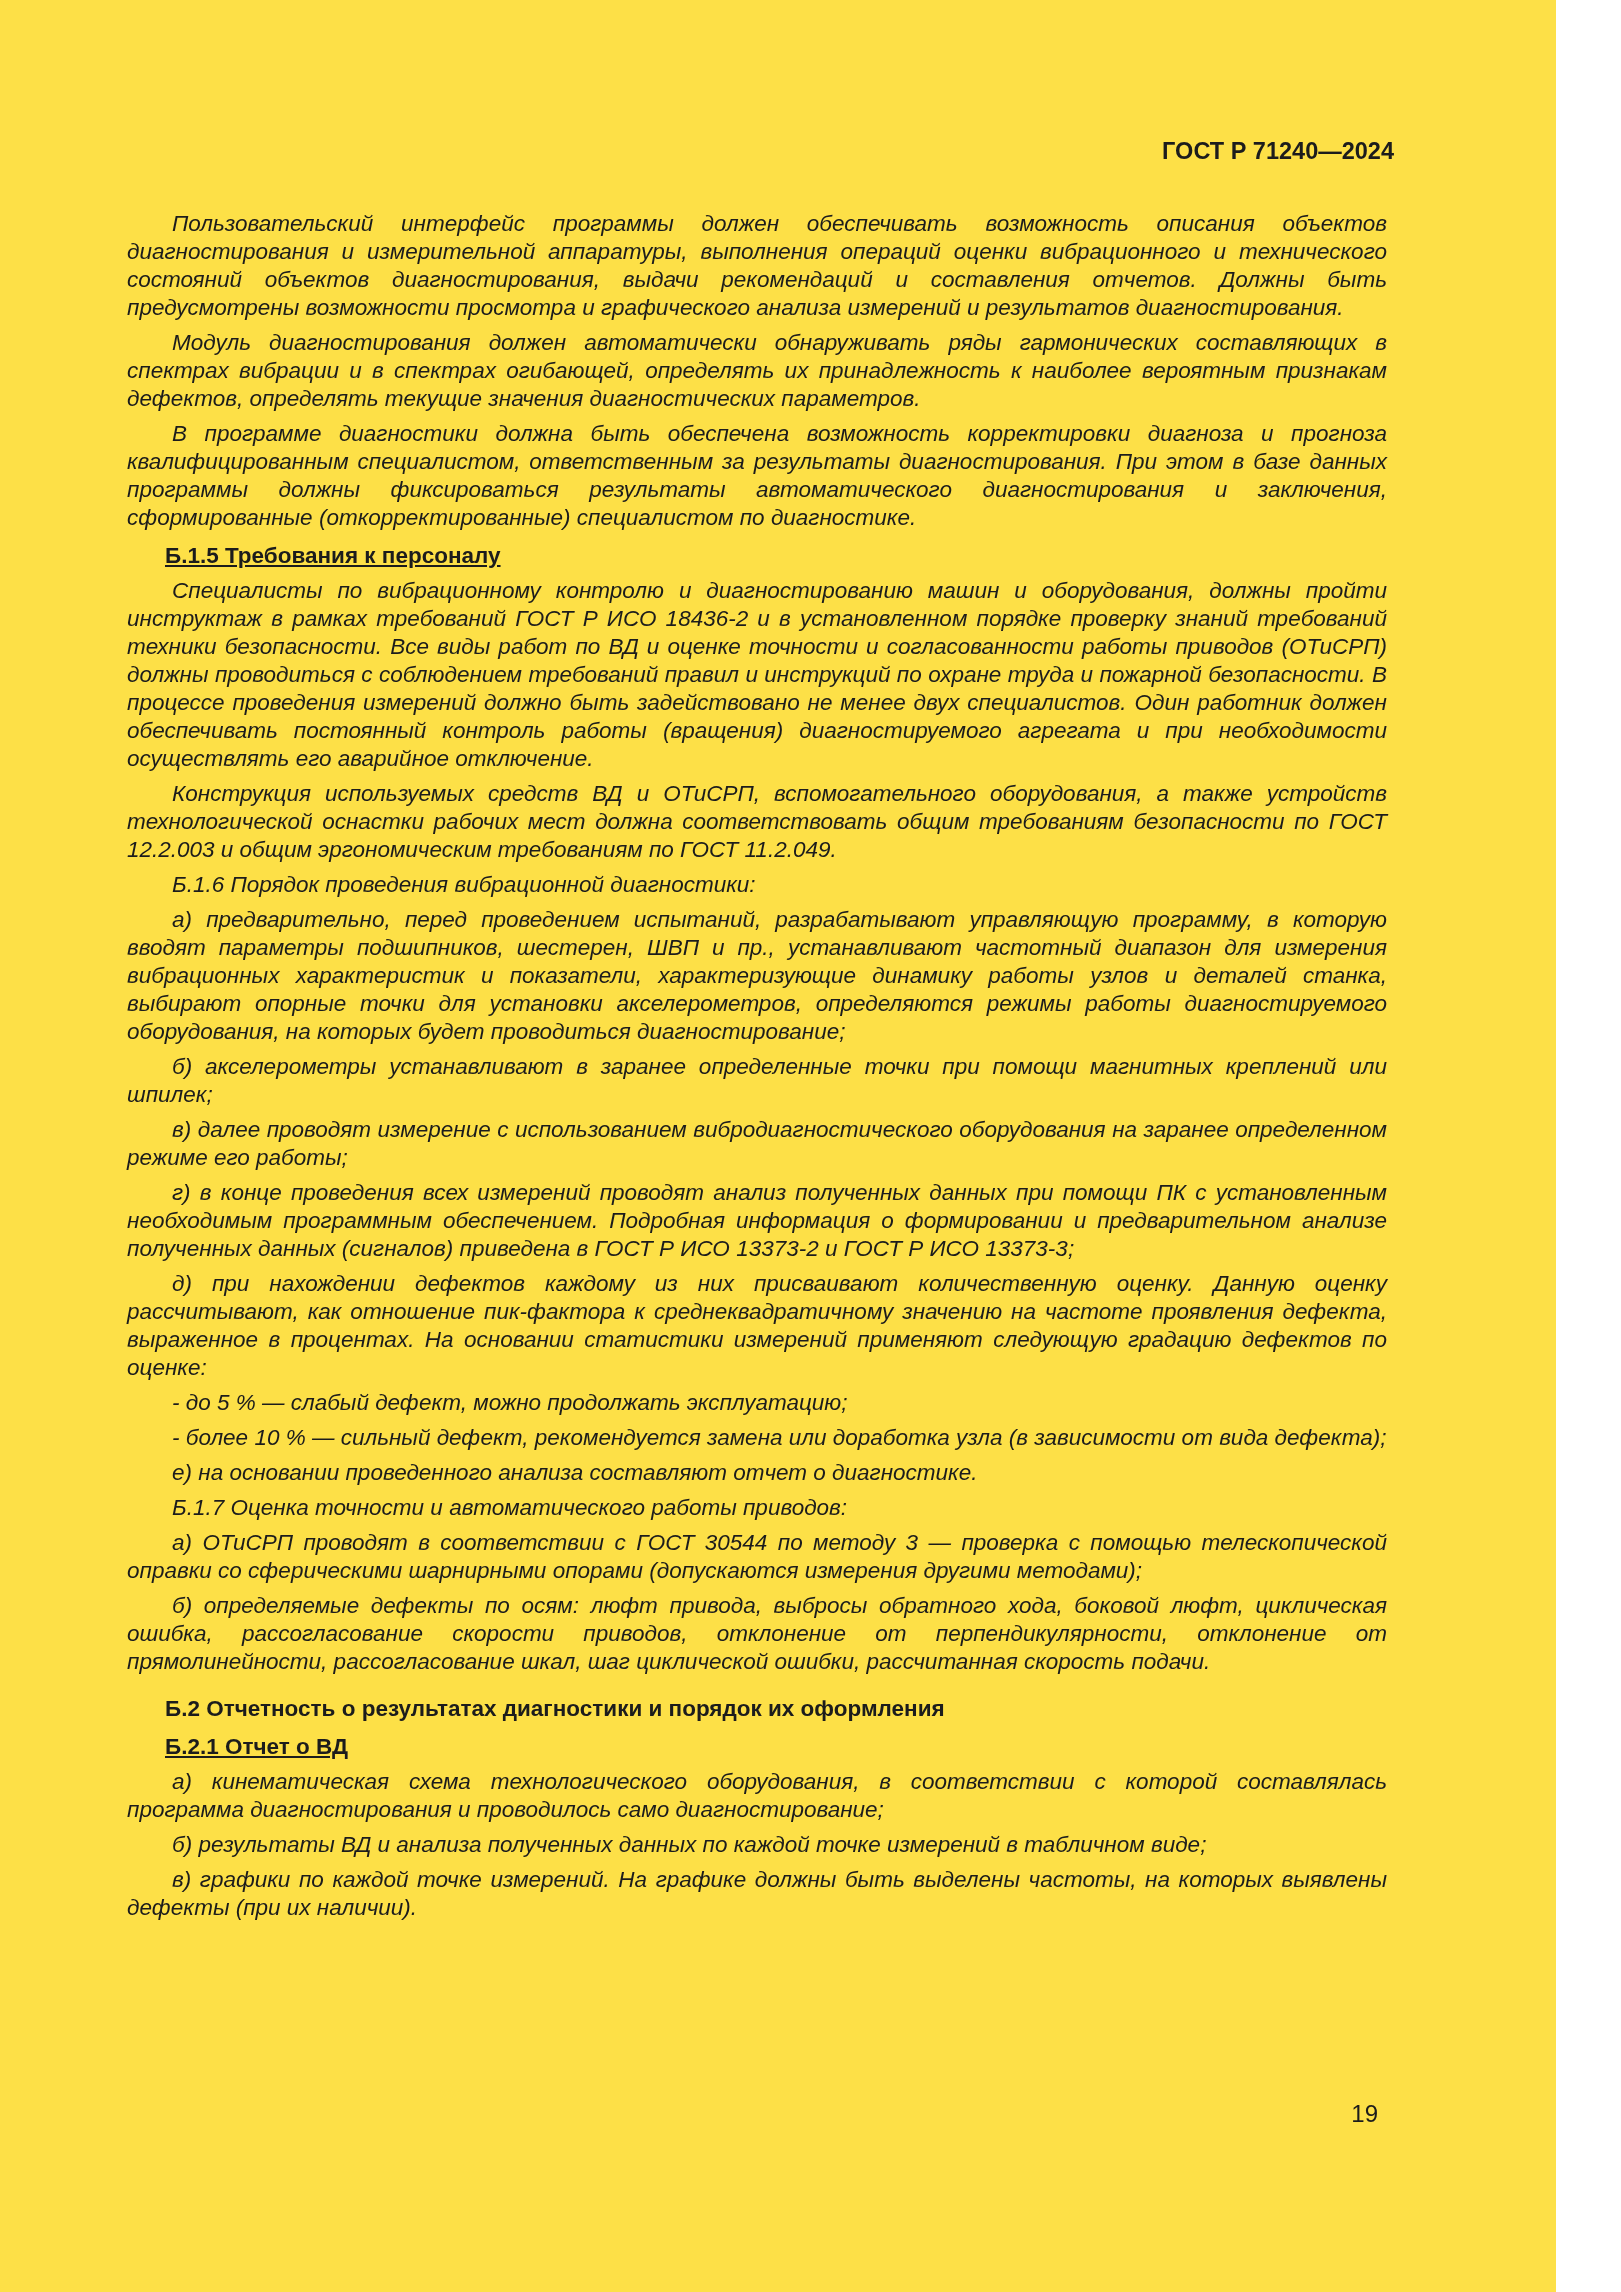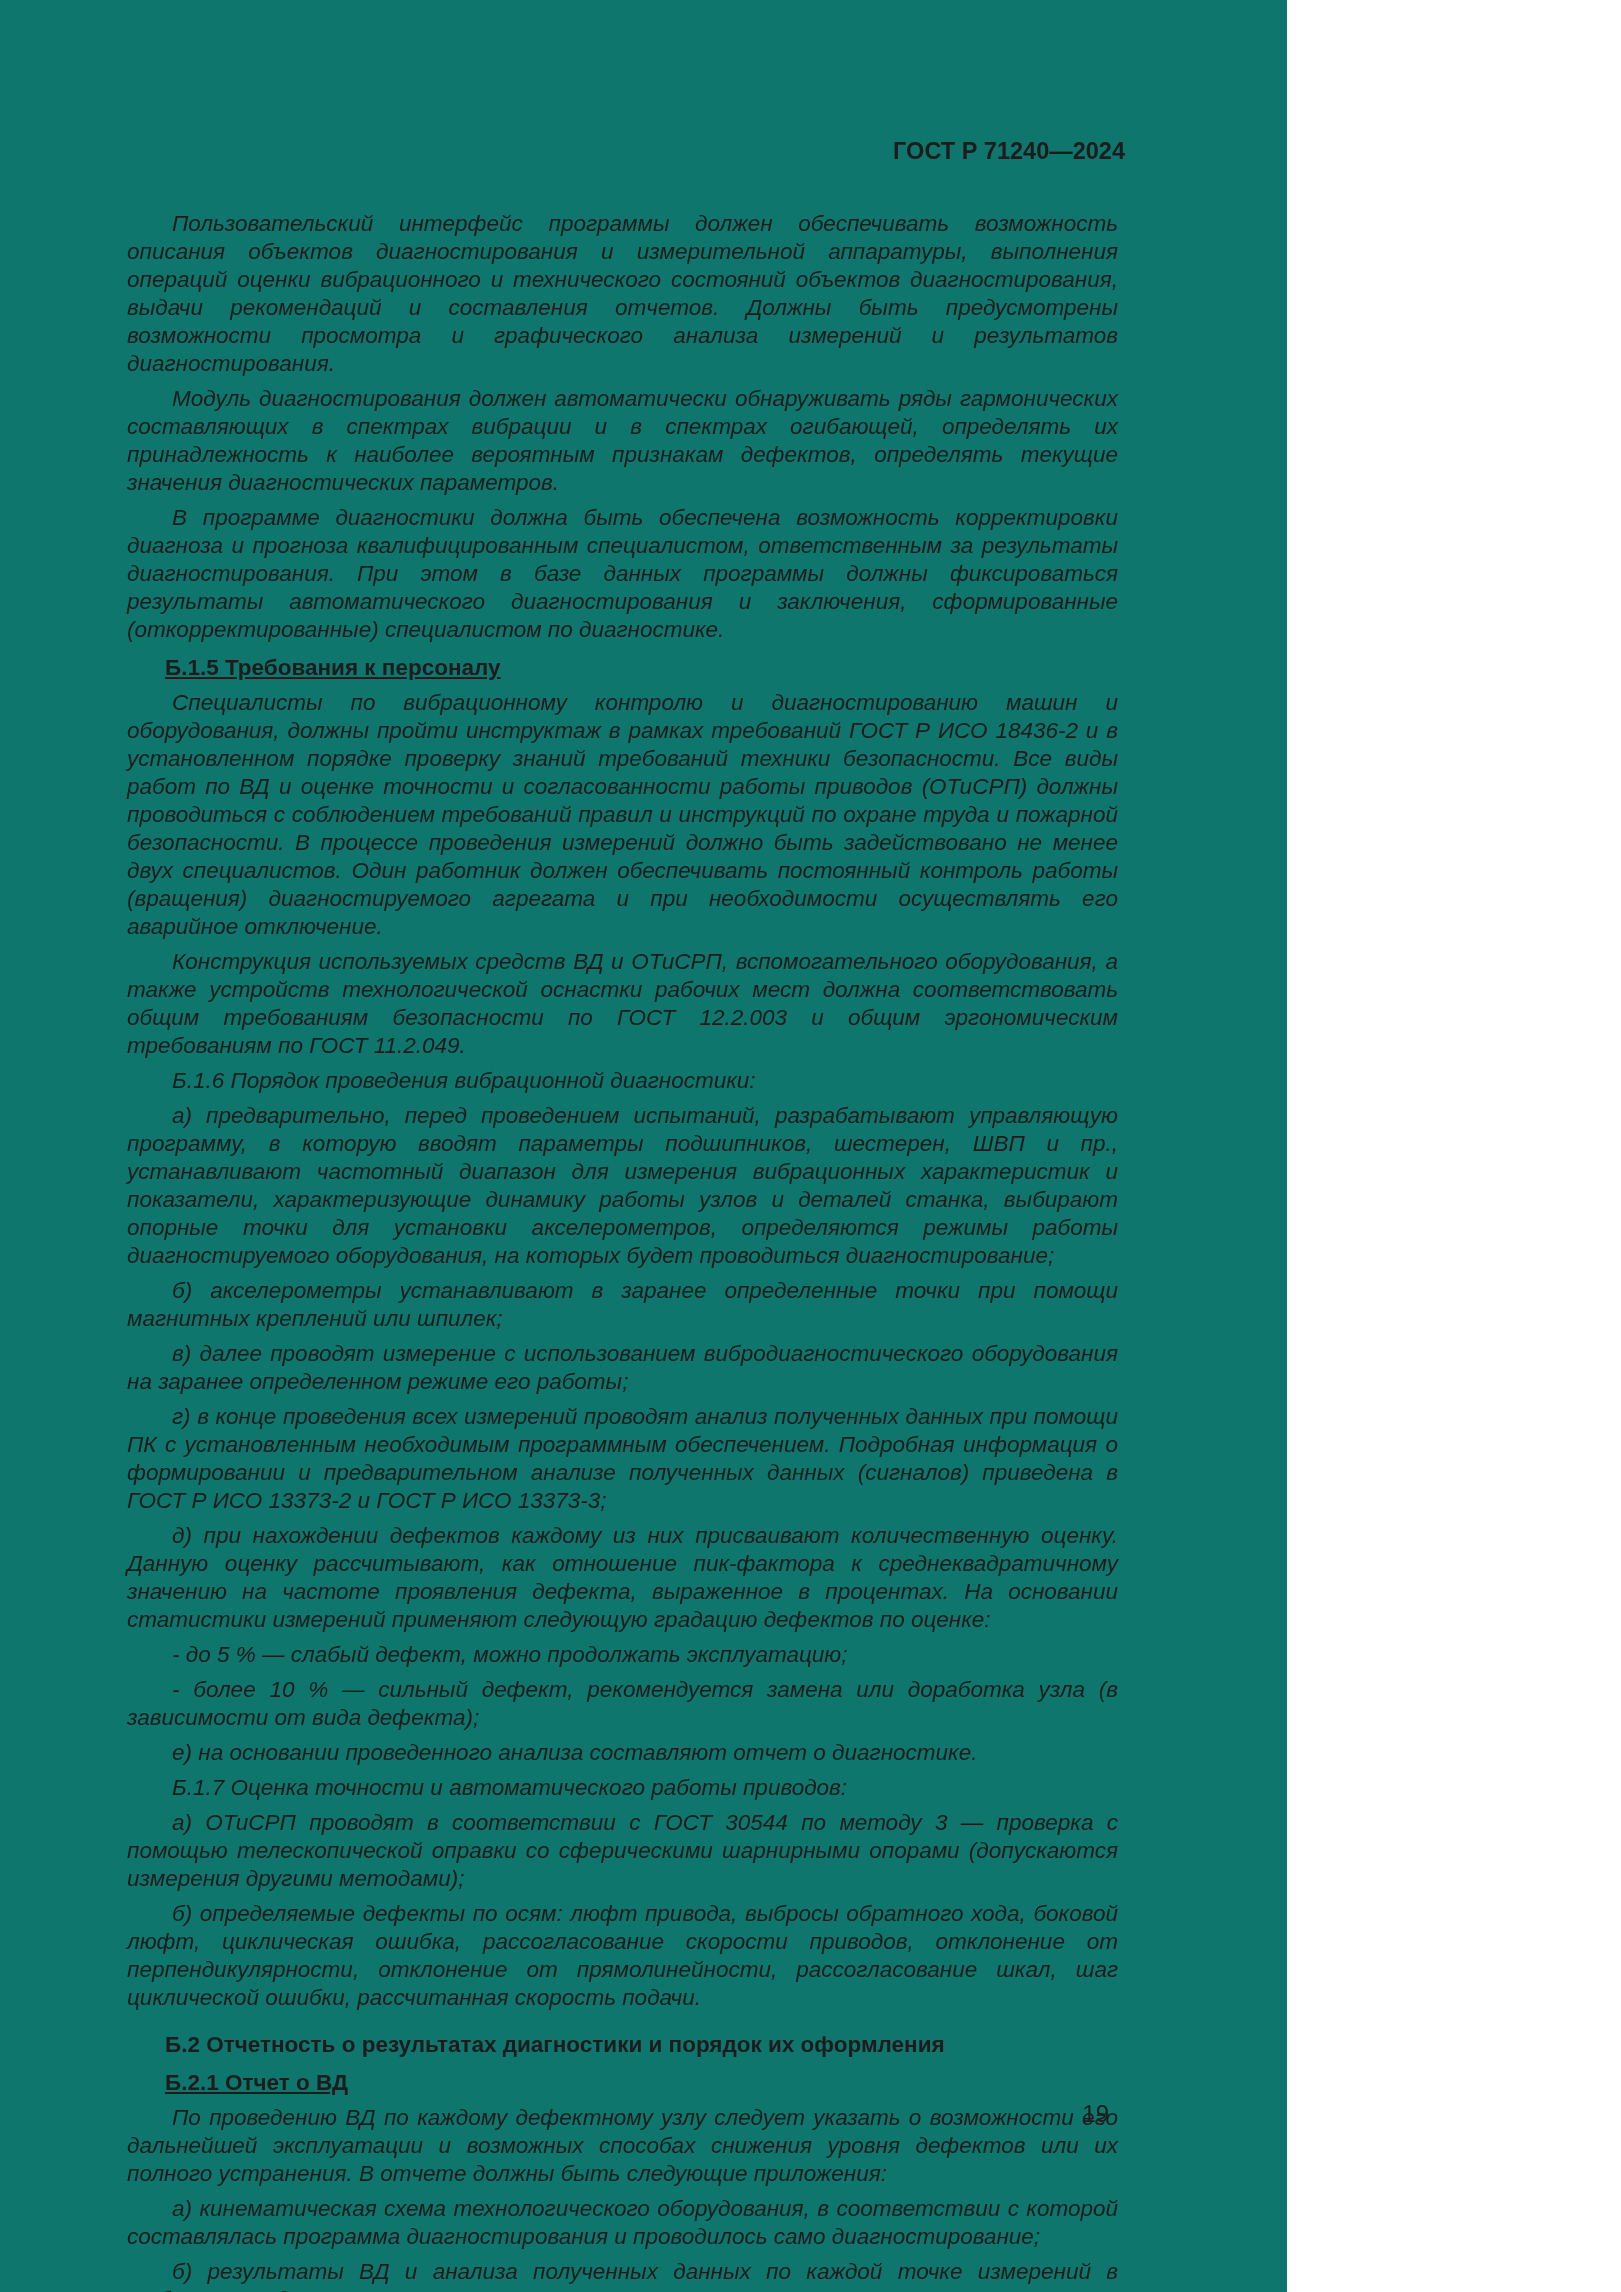--- a/index.html
+++ b/index.html
@@ -2,23 +2,23 @@
 <html><head>
 <meta charset="utf-8">
 <style>
   html, body {
     margin: 0;
     padding: 0;
     background: #ffffff;
   }
   .page {
     position: relative;
-    width: 1287px;
+    width: 1556px;
     height: 2293px;
-    background: #0f766e;
+    background: #fde047;
     box-sizing: border-box;
     padding: 137px 162px 0 120px;
     font-family: "Liberation Sans", sans-serif;
     font-size: 22.5px;
     line-height: 28px;
     color: #1c1c1c;
     overflow: hidden;
   }
   .doc-header {
     text-align: right;
@@ -69,21 +69,20 @@
     <p class="para">г) в конце проведения всех измерений проводят анализ полученных данных при помощи ПК с установленным необходимым программным обеспечением. Подробная информация о формировании и предварительном анализе полученных данных (сигналов) приведена в ГОСТ Р ИСО 13373-2 и ГОСТ Р ИСО 13373-3;</p>
     <p class="para">д) при нахождении дефектов каждому из них присваивают количественную оценку. Данную оценку рассчитывают, как отношение пик-фактора к среднеквадратичному значению на частоте проявления дефекта, выраженное в процентах. На основании статистики измерений применяют следующую градацию дефектов по оценке:</p>
     <p class="para">- до 5 % — слабый дефект, можно продолжать эксплуатацию;</p>
     <p class="para">- более 10 % — сильный дефект, рекомендуется замена или доработка узла (в зависимости от вида дефекта);</p>
     <p class="para">е) на основании проведенного анализа составляют отчет о диагностике.</p>
     <p class="para">Б.1.7 Оценка точности и автоматического работы приводов:</p>
     <p class="para">а) ОТиСРП проводят в соответствии с ГОСТ 30544 по методу 3 — проверка с помощью телескопической оправки со сферическими шарнирными опорами (допускаются измерения другими методами);</p>
     <p class="para">б) определяемые дефекты по осям: люфт привода, выбросы обратного хода, боковой люфт, циклическая ошибка, рассогласование скорости приводов, отклонение от перпендикулярности, отклонение от прямолинейности, рассогласование шкал, шаг циклической ошибки, рассчитанная скорость подачи.</p>
     <p class="head sp-md">Б.2 Отчетность о результатах диагностики и порядок их оформления</p>
     <p class="head sp-sm">Б.2.1 Отчет о ВД</p>
-    <p class="para">По проведению ВД по каждому дефектному узлу следует указать о возможности его дальнейшей эксплуатации и возможных способах снижения уровня дефектов или их полного устранения. В отчете должны быть следующие приложения:</p>
     <p class="para">а) кинематическая схема технологического оборудования, в соответствии с которой составлялась программа диагностирования и проводилось само диагностирование;</p>
     <p class="para">б) результаты ВД и анализа полученных данных по каждой точке измерений в табличном виде;</p>
     <p class="para">в) графики по каждой точке измерений. На графике должны быть выделены частоты, на которых выявлены дефекты (при их наличии).</p>
   </div>
 
   <div class="page-number">19</div>
 
 </div>
 
 

